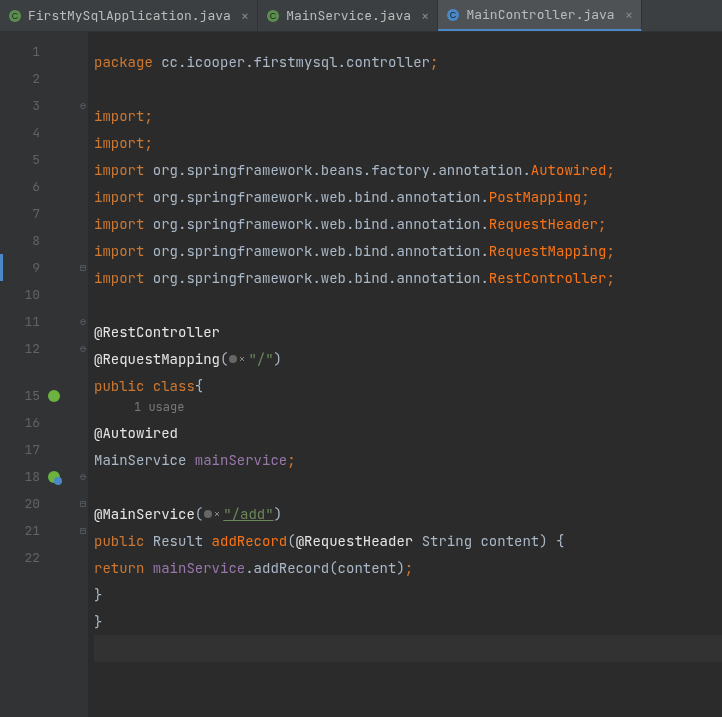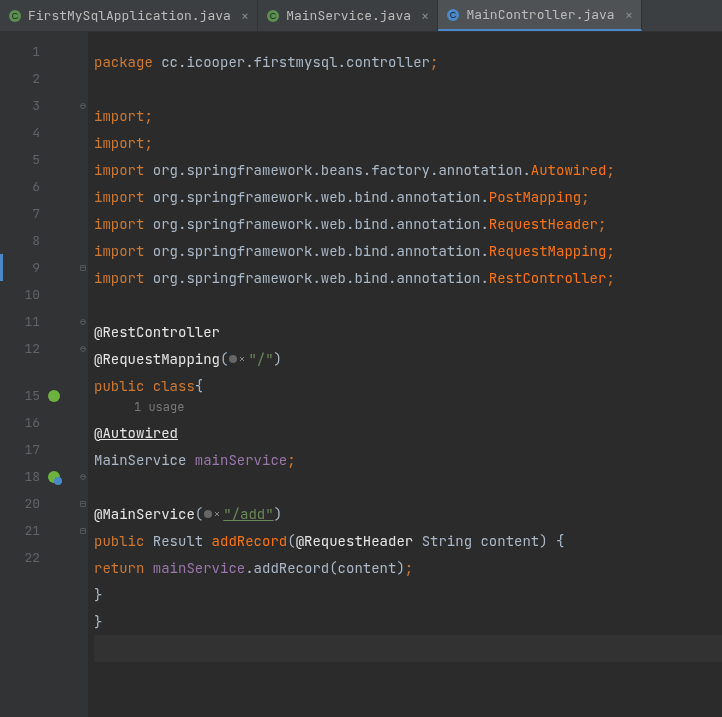--- a/index.html
+++ b/index.html
@@ -102,21 +102,21 @@
   padding-left: 40px;
 }
 .inlay-text {
   color: #787878;
   font-size: 12px;
 }
 .kw { color: #cc7832; }
 .str { color: #6a8759; }
 .str.u { text-decoration: underline; }
 .ann { color: #e5e5e5; }
-.ann.u { text-decoration: underline; }
+.ann.u { }
 .cls { color: #a9b7c6; }
 .fld { color: #9876aa; }
 .mth { color: #f97316; }
 .pun { color: #cc7832; }
 .param-icon {
   display: inline-flex;
   width: 20px;
   height: 14px;
   align-items: center;
   justify-content: center;

